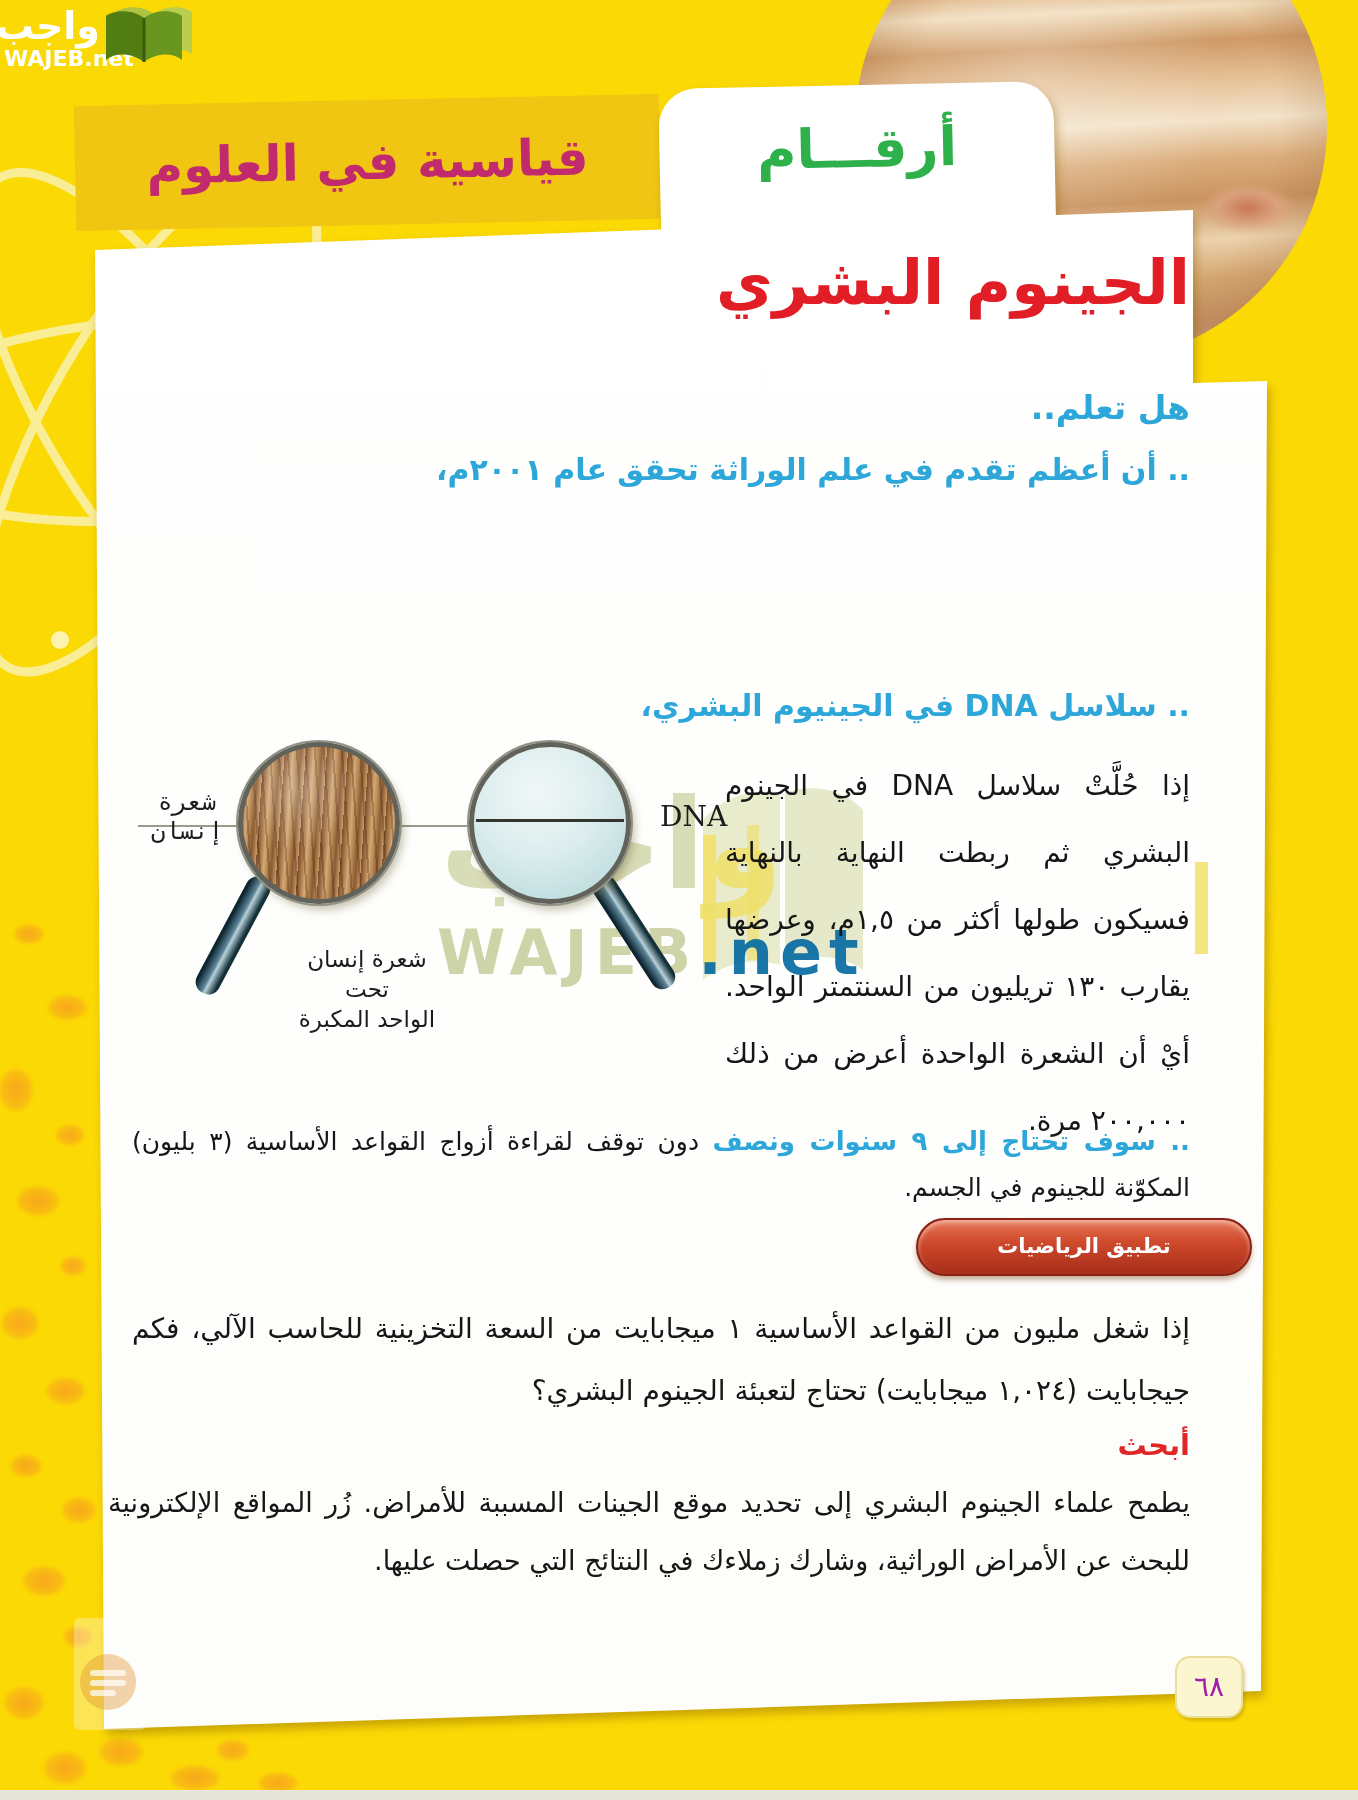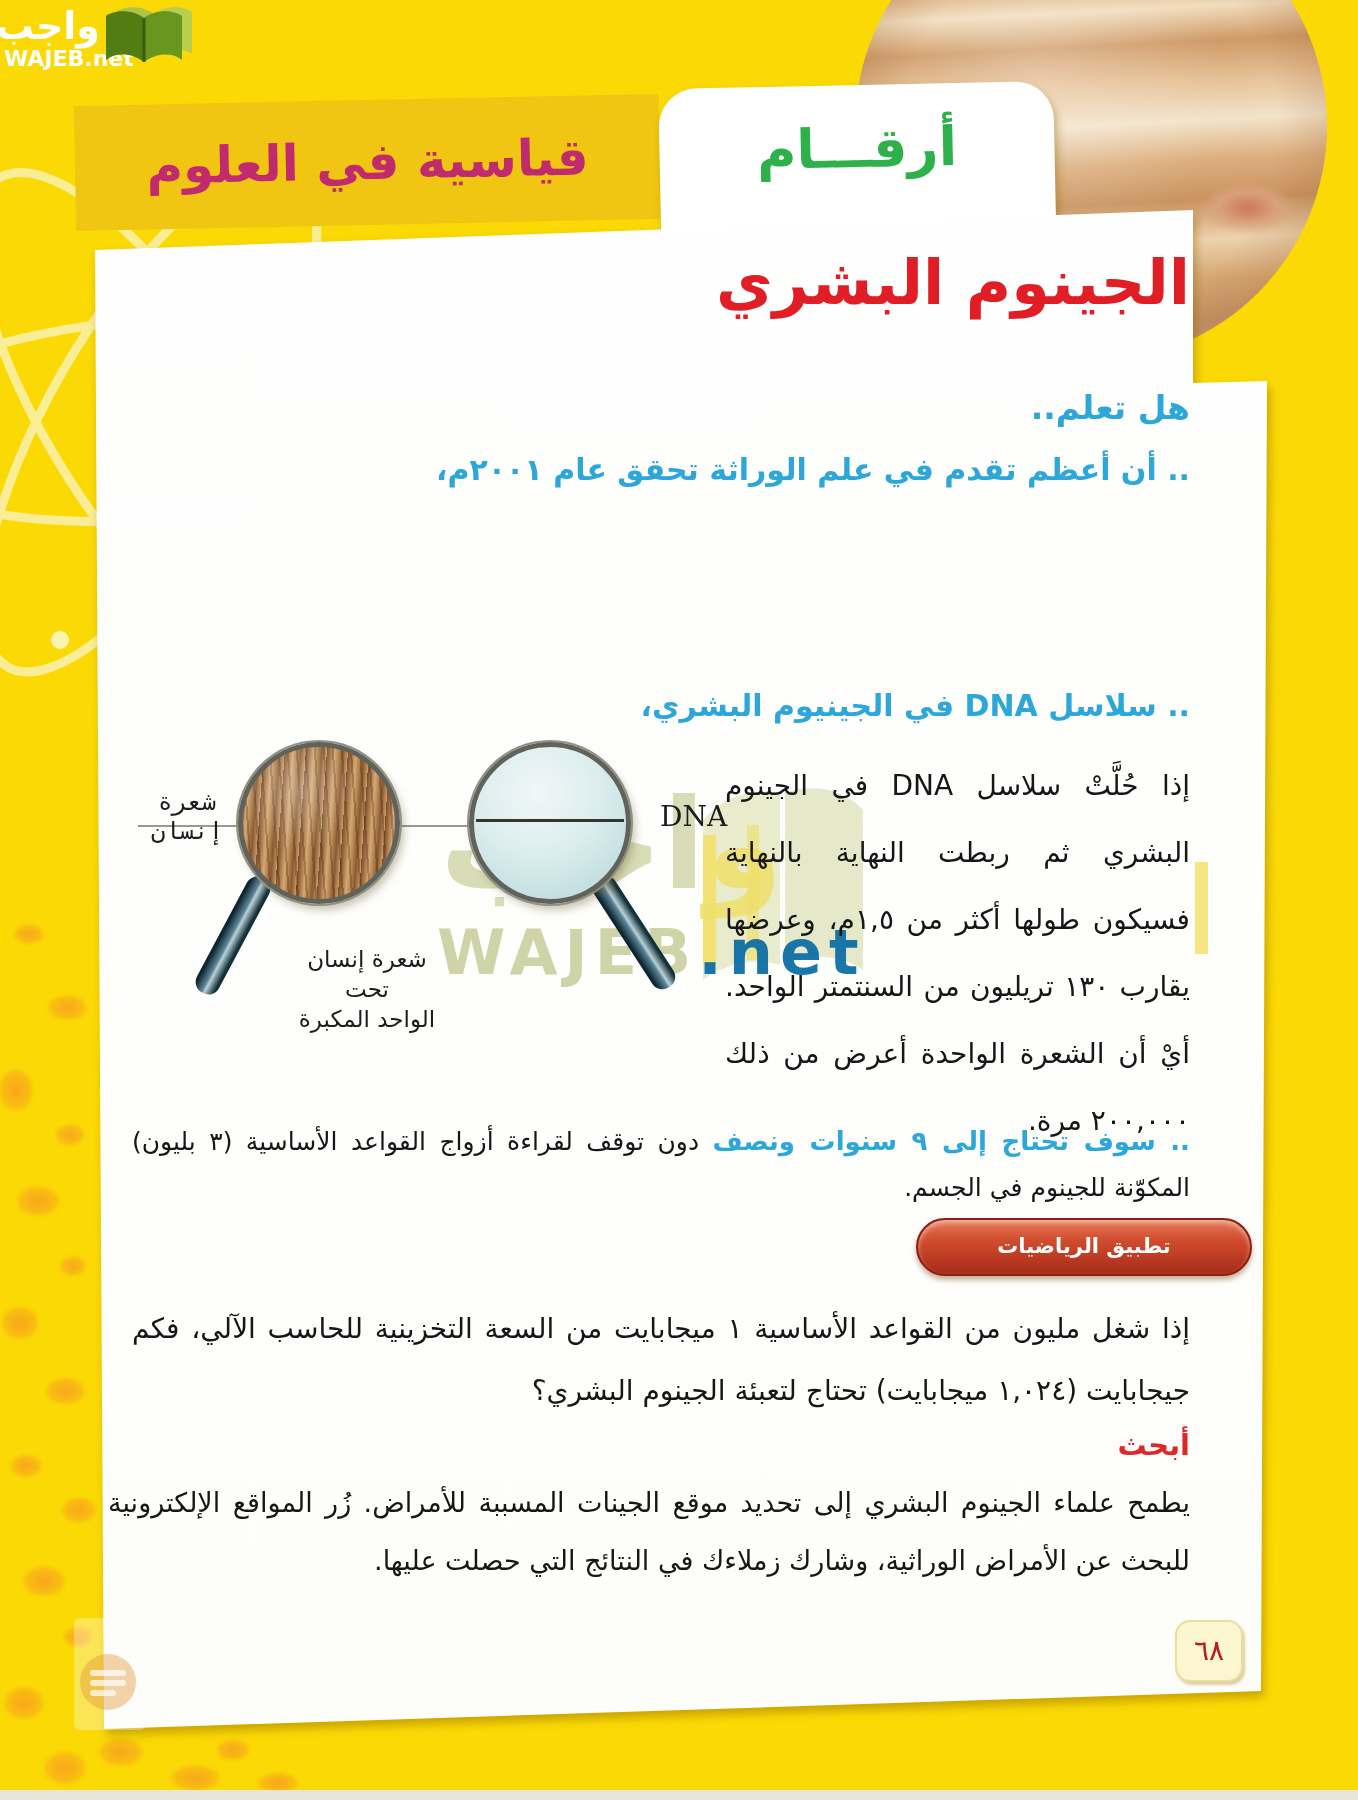--- a/index.html
+++ b/index.html
@@ -57,23 +57,23 @@
   .fact3{position:absolute;right:168px;left:132px;top:1118px;direction:rtl;text-align:justify;
     font-size:25px;line-height:46px;color:#161616;}
   .fact3 .lead{color:#2da7d9;font-weight:bold;font-size:26px;}
   .mathp{right:168px;left:132px;top:1298px;font-size:28px;line-height:62px;}
   .resh{position:absolute;right:168px;top:1428px;direction:rtl;font-size:29px;font-weight:bold;color:#e02626;}
   .resp{right:168px;left:108px;top:1474px;font-size:27px;line-height:58px;}
   .btn{position:absolute;left:916px;top:1218px;width:332px;height:54px;border-radius:30px;
     background:linear-gradient(180deg,#e57a58 0%,#d14c2e 38%,#a72c18 100%);
     border:2px solid #8a2113;box-shadow:inset 0 3px 5px rgba(255,255,255,.45),0 4px 5px rgba(120,60,10,.4);
     color:#ffffff;font-weight:bold;font-size:21px;text-align:center;line-height:52px;direction:rtl;cursor:pointer;}
-  .badge{position:absolute;left:1175px;top:1620px;width:64px;height:58px;background:#fbf5d0;
+  .badge{position:absolute;left:1175px;top:1656px;width:64px;height:58px;background:#fbf5d0;
     border:2px solid #eadf9a;border-radius:15px;box-shadow:2px 3px 3px rgba(160,120,0,.35);
-    text-align:center;line-height:58px;font-size:28px;color:#b91c1c;}
+    text-align:center;line-height:58px;font-size:28px;color:#a21caf;}
   .bottom-strip{position:absolute;left:0;bottom:0;width:100%;height:10px;background:#e7e5da;}
   
   .figure{position:absolute;left:128px;top:730px;width:620px;height:300px;}
   .hline{position:absolute;height:2px;background:#9a9a8a;}
   .lens{position:absolute;top:12px;width:162px;height:162px;border-radius:50%;
     border:5px solid #61635a;box-shadow:0 0 0 2px #8f9184,4px 6px 8px rgba(100,90,40,.35);box-sizing:border-box;}
   .lens-hair{left:110px;
     background:
       radial-gradient(circle at 35% 28%,rgba(255,255,255,.28),transparent 42%),
       repeating-linear-gradient(86deg,rgba(60,30,10,.28) 0 2px,transparent 2px 9px),

